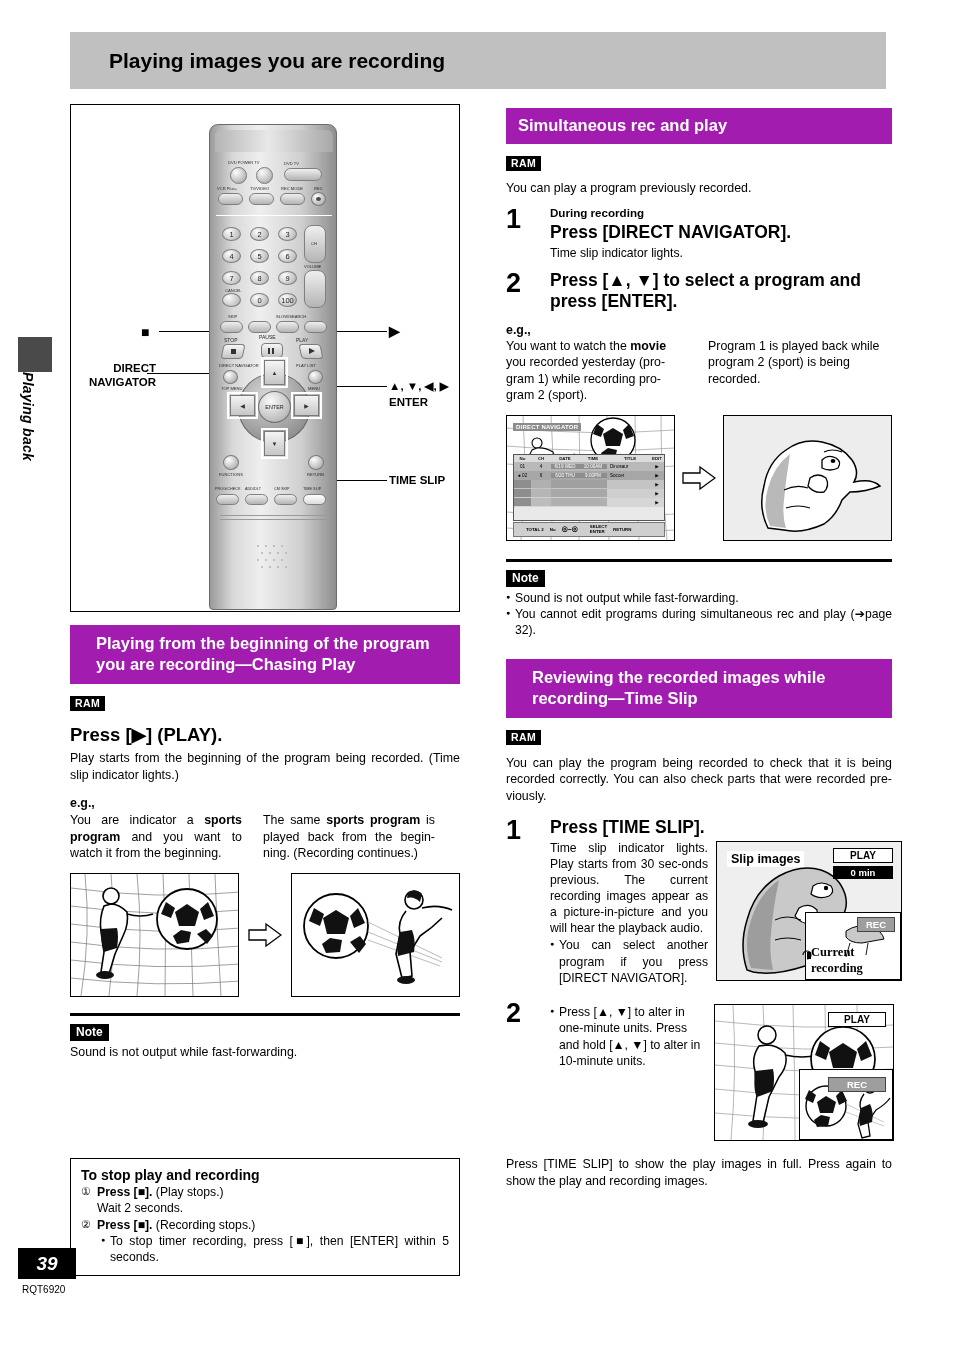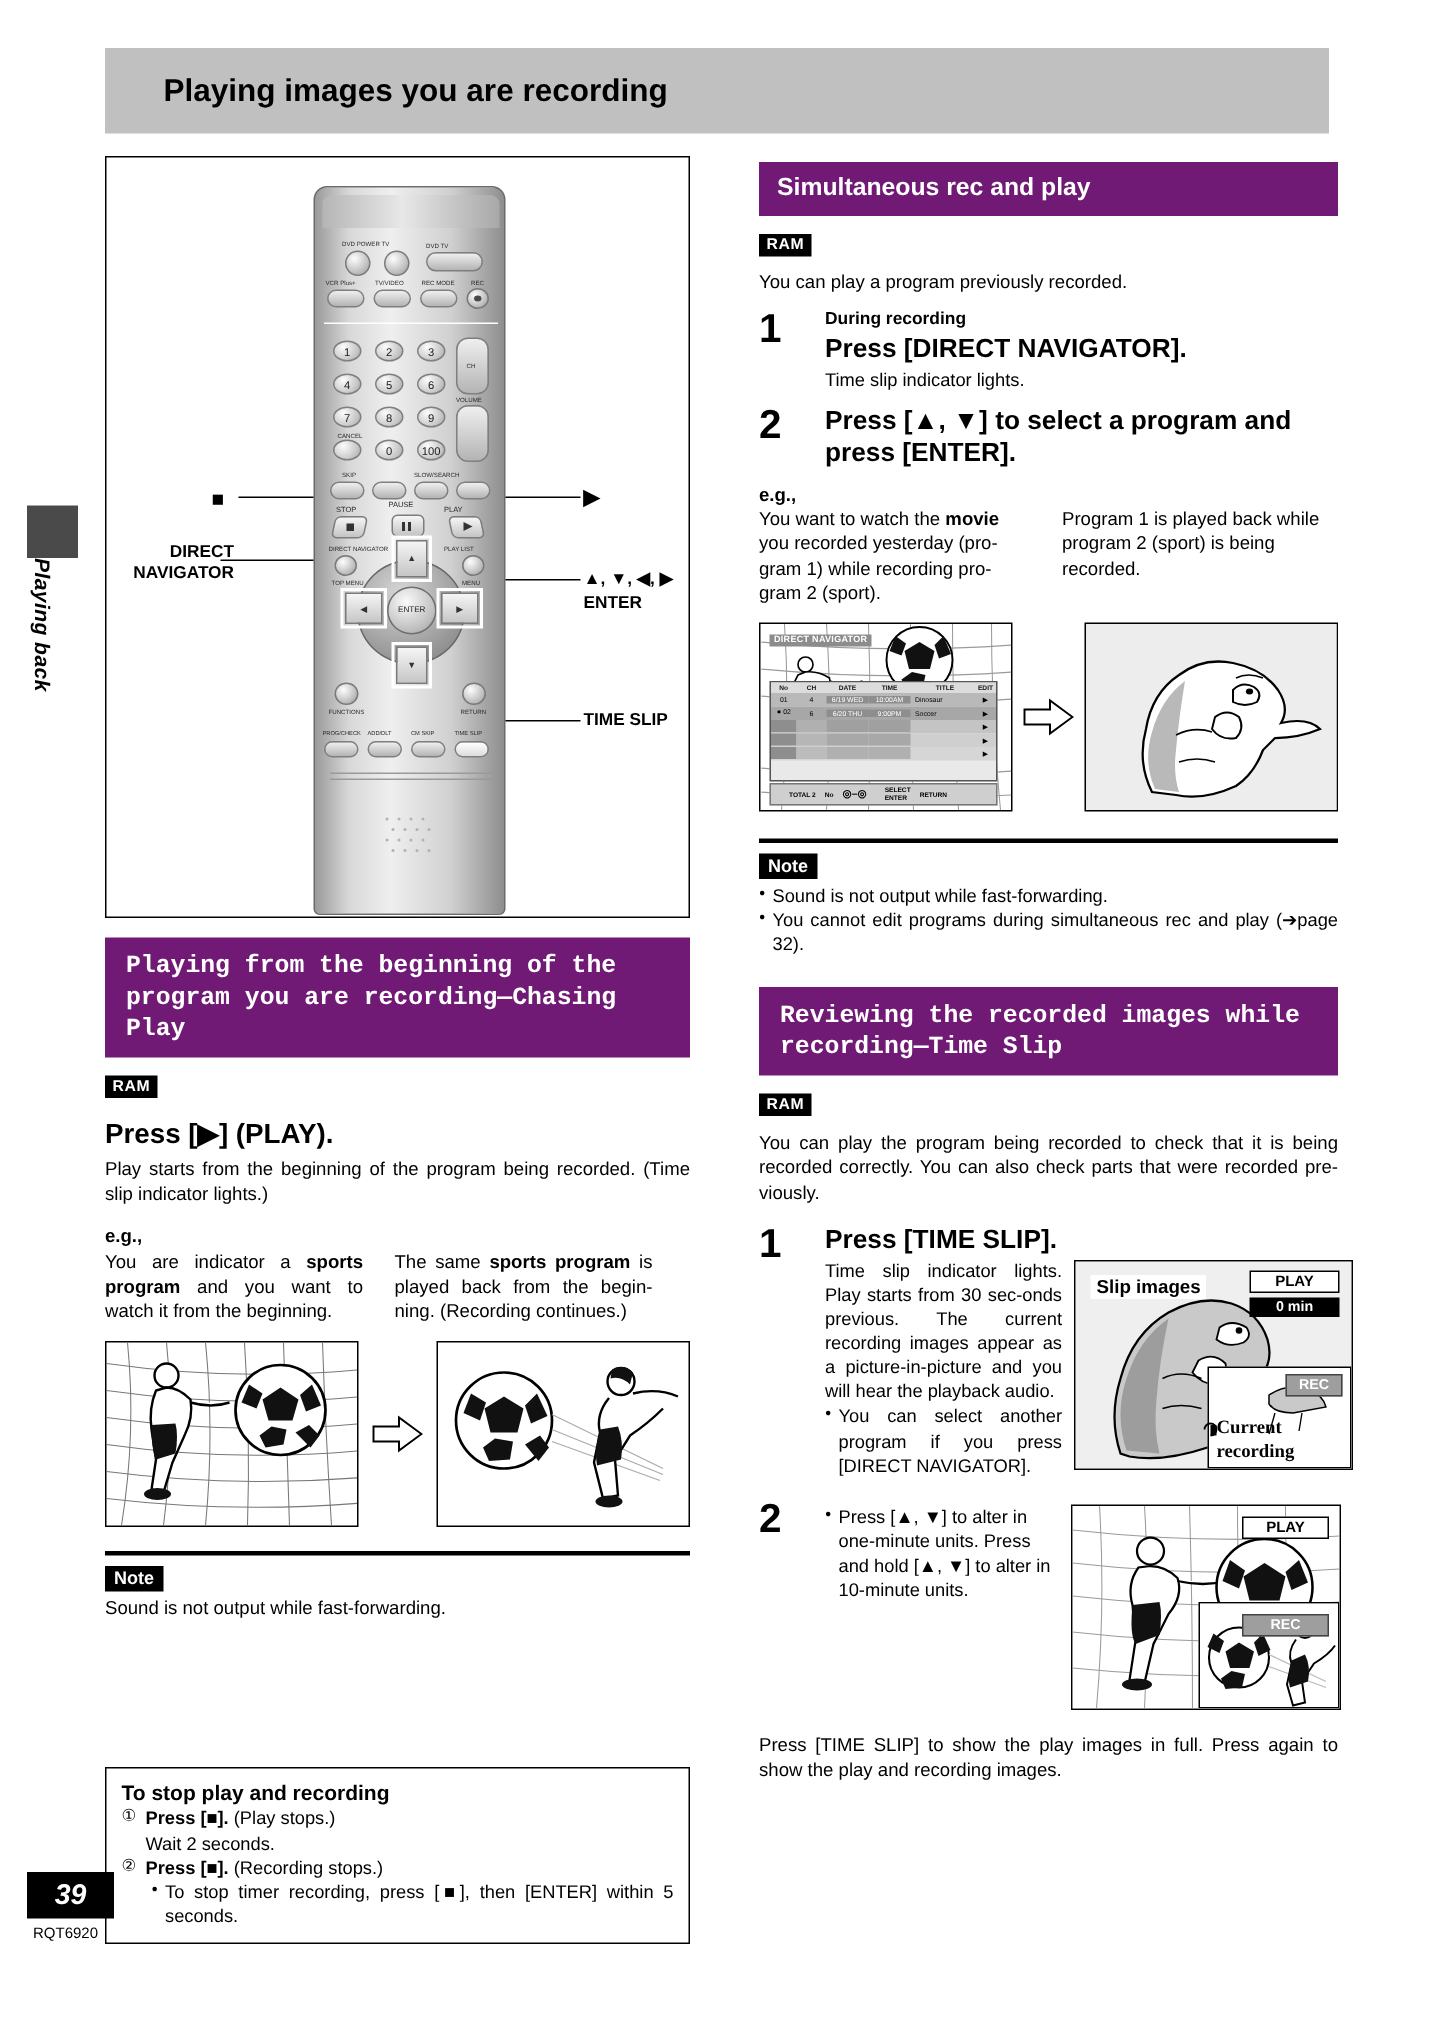--- a/index.html
+++ b/index.html
@@ -147,26 +147,26 @@
 
   
   .call-lbl {
     position: absolute; font-size: 11.5px; font-weight: bold; line-height: 1.22;
     white-space: pre-line;
   }
   .leader { position: absolute; background: #000; height: 1px; }
 
   
   .sec-bar {
-    background: #701a75; color: #fff;
+    background: #a21caf; color: #fff;
     font-size: 16.5px; font-weight: bold;
     padding: 7px 12px 8px 12px;
     line-height: 1.28;
   }
-  .sec-bar.tall { padding: 8px 12px 9px 14px; font-family: Liberation Mono, monospace; }
+  .sec-bar.tall { padding: 8px 12px 9px 26px; }
 
   
   .ram-badge {
     display: inline-block; background: #000; color: #fff;
     font-size: 10.5px; font-weight: bold; letter-spacing: .4px;
     padding: 1px 5px 2px 5px;
   }
   .note-rule { border-top: 3px solid #000; margin-bottom: 6px; }
   .note-badge {
     display: inline-block; background: #000; color: #fff;

